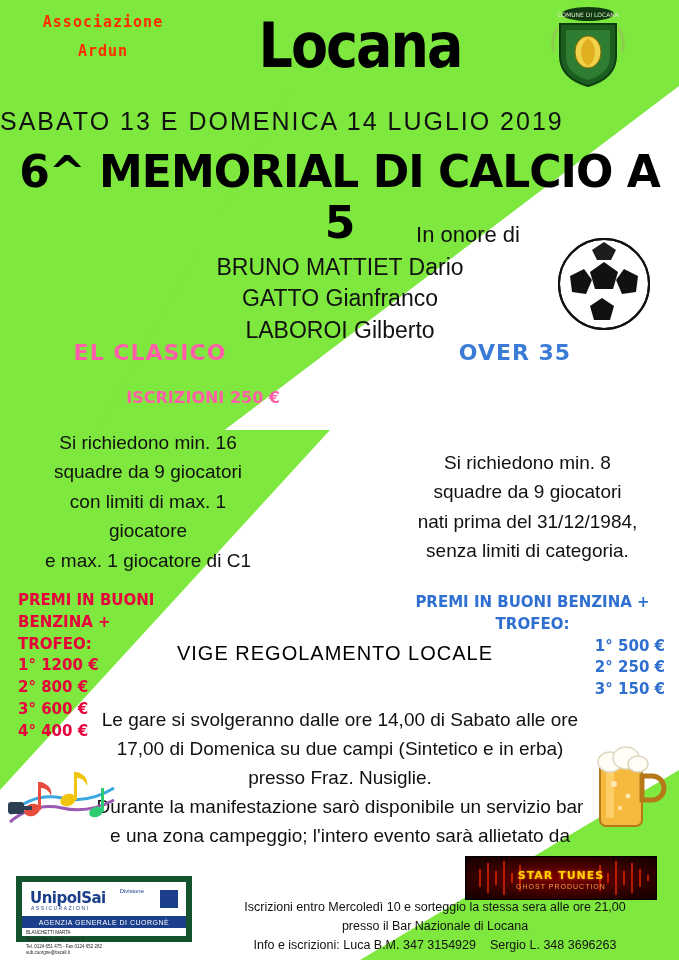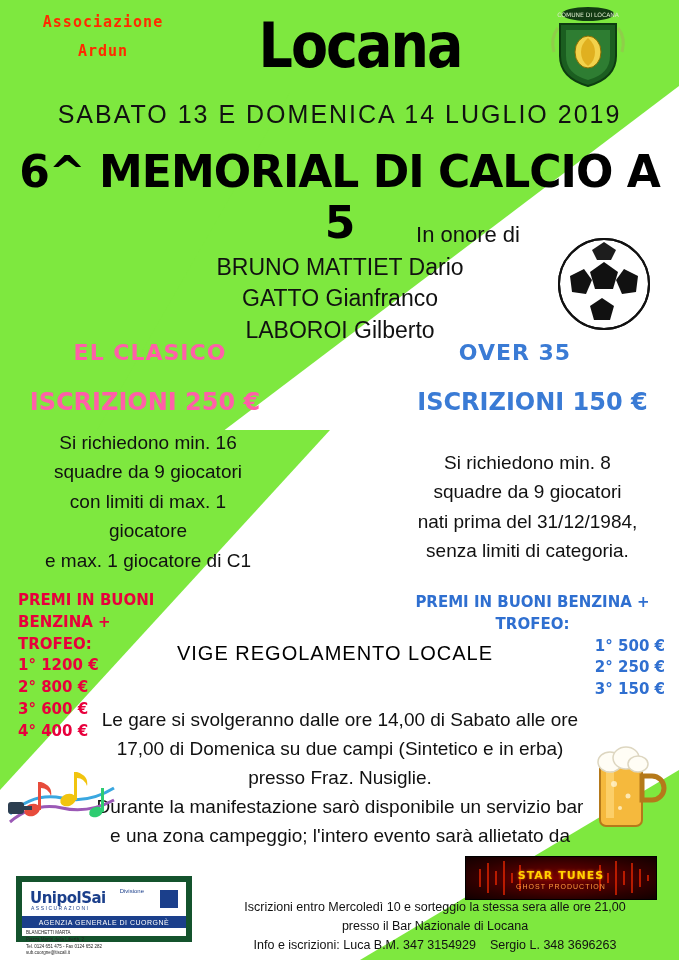--- a/index.html
+++ b/index.html
@@ -77,23 +77,23 @@
     font-size: 54px;
     letter-spacing: -2px;
     color: #000;
     transform: scaleY(1.15);
   }
   .crest {
     left: 540px; top: 4px;
     width: 96px; height: 86px;
   }
   .dates {
-    left: 0; top: 100px;
+    left: 0; top: 107px;
     width: 679px;
-    text-align: center;
+    text-align: left;
     font-family: "Liberation Sans", sans-serif;
     font-size: 25px;
     letter-spacing: 2px;
     color: #111;
   }
   .memorial {
     left: 0; top: 146px;
     width: 679px;
     text-align: center;
     font-family: "DejaVu Sans", sans-serif;
@@ -129,25 +129,25 @@
     text-align: center;
     color: #ff5fa8;
     font-family: "DejaVu Sans", sans-serif;
     font-weight: bold;
     font-size: 22px;
     letter-spacing: 1px;
   }
   .cat-left-price {
     left: 10px; top: 388px;
     width: 270px;
-    text-align: center;
+    text-align: right;
     color: #ff5fa8;
     font-family: "DejaVu Sans", sans-serif;
     font-weight: bold;
-    font-size: 24px;
+    font-size: 16px;
   }
   .cat-left-body {
     left: 8px; top: 428px;
     width: 280px;
     text-align: center;
     font-size: 19px;
     line-height: 1.55;
     color: #111;
   }
   .cat-right-title {
@@ -375,21 +375,20 @@
   <div class="layer cat-left-price">ISCRIZIONI 250 €</div>
   <div class="layer cat-left-body">
     <div>Si richiedono min. 16</div>
     <div>squadre da 9 giocatori</div>
     <div>con limiti di max. 1</div>
     <div>giocatore</div>
     <div>e max. 1 giocatore di C1</div>
   </div>
 
   <div class="layer cat-right-title">OVER 35</div>
-  <div class="layer cat-right-price">ISCRIZIONI 150 €</div>
   <div class="layer cat-right-body">
     <div>Si richiedono min. 8</div>
     <div>squadre da 9 giocatori</div>
     <div>nati prima del 31/12/1984,</div>
     <div>senza limiti di categoria.</div>
   </div>
 
   <div class="layer prizes-left">
     <div>PREMI IN BUONI BENZINA +</div>
     <div>TROFEO:</div>

